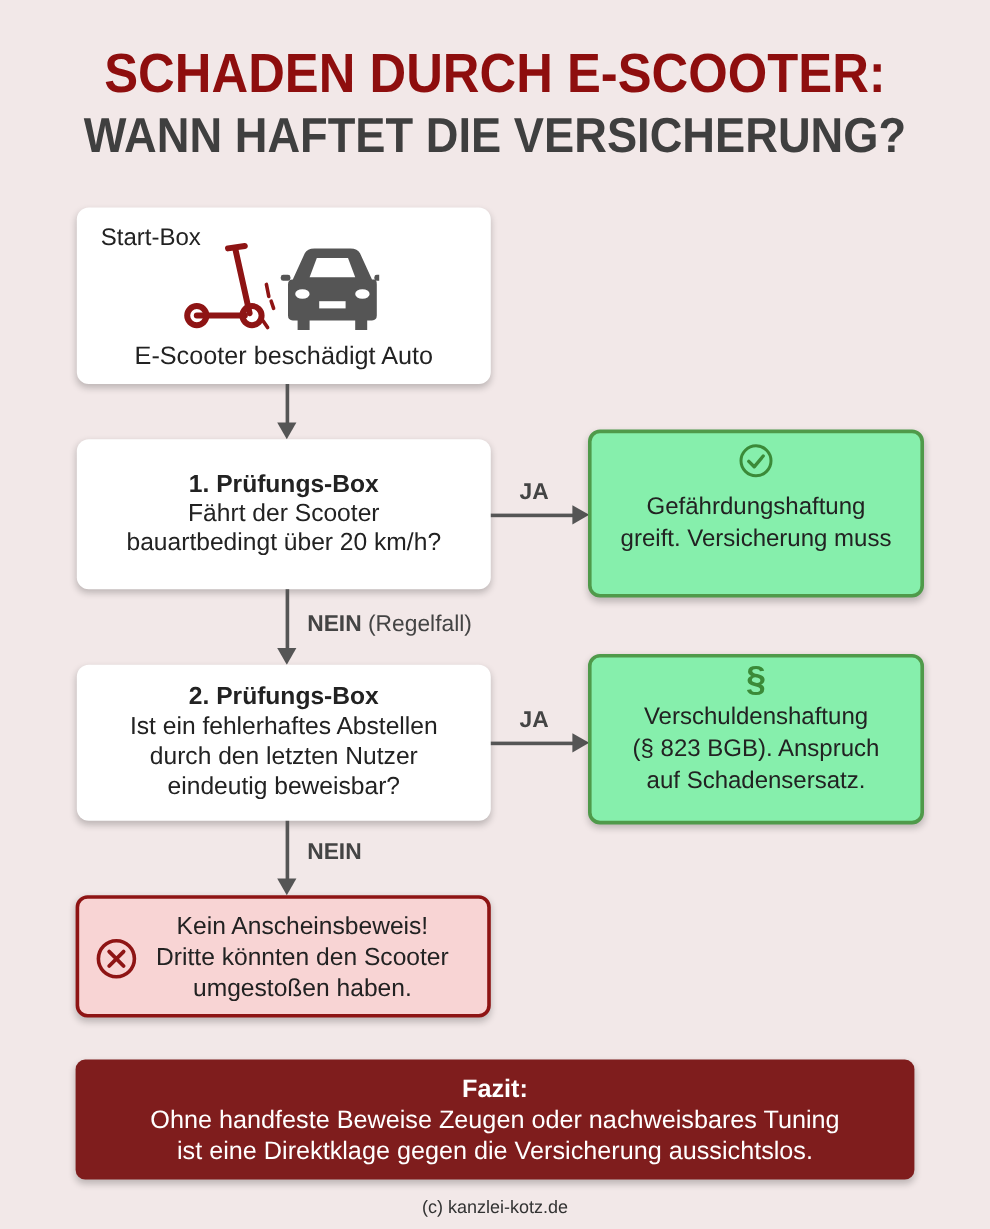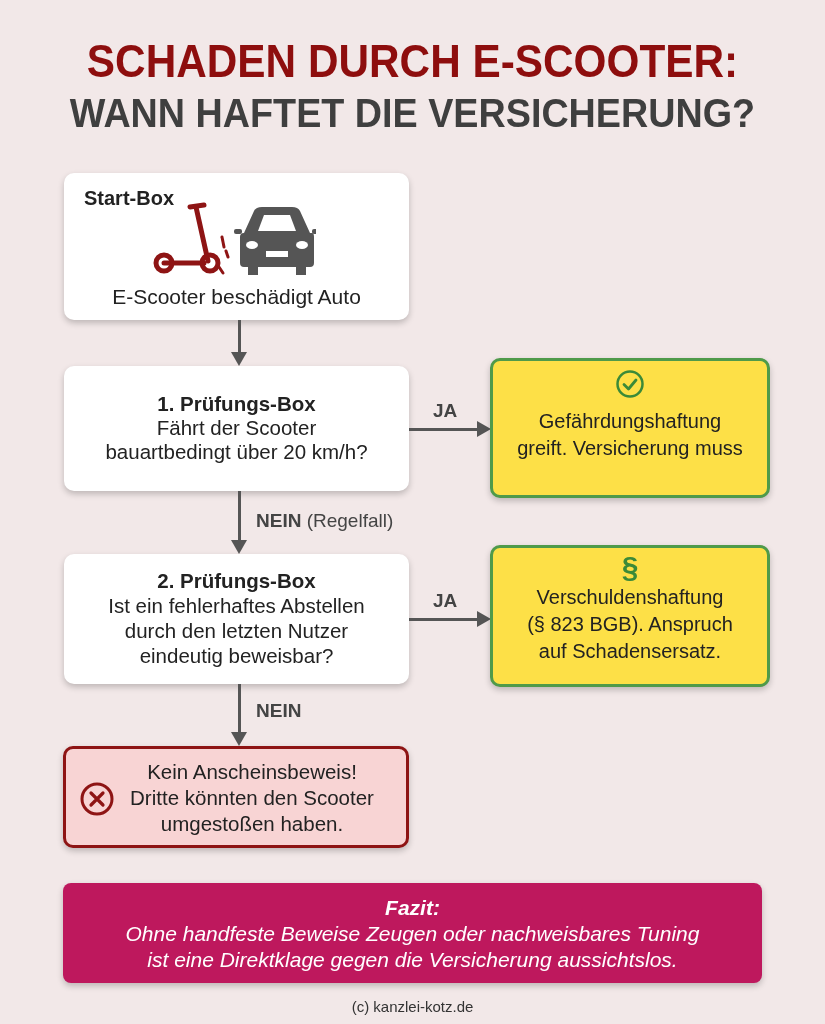--- a/index.html
+++ b/index.html
@@ -16,26 +16,26 @@
     font-weight: bold; letter-spacing: 0px;
   }
   .title-1 { top: 34px; font-size: 46px; color: #8e0e0e; transform: scaleX(0.92); }
   .title-2 { top: 90px; font-size: 41px; color: #3f3f3f; transform: scaleX(0.92); }
 
   .box {
     position: absolute; border-radius: 10px; text-align: center;
     box-shadow: 0 3px 6px rgba(0,0,0,0.22);
   }
   .white { background: #ffffff; }
-  .green { background: #fde047; border: 3px solid #4f9a4a; }
+  .green { background: #86efac; border: 3px solid #4f9a4a; }
   .red { background: #f8d4d4; border: 3px solid #8e1414; }
-  .dark { background: #be185d; color: #fff; font-style: italic; }
+  .dark { background: #7f1d1d; color: #fff; }
 
   .start { left: 64px; top: 173px; width: 345px; height: 147px; }
-  .start .lbl { position: absolute; left: 20px; top: 14px; font-weight: bold; font-size: 20px; }
+  .start .lbl { position: absolute; left: 20px; top: 14px; font-weight: normal; font-size: 20px; }
   .start .text { position: absolute; left: 0; width: 100%; top: 112px; font-size: 21px; }
   .start .icons { position: absolute; left: 82px; top: 20px; width: 170px; height: 85px; }
 
   .q1 { left: 64px; top: 366px; width: 345px; height: 125px; padding-top: 26px; font-size: 20.5px; line-height: 24px; }
   .q2 { left: 64px; top: 554px; width: 345px; height: 130px; padding-top: 14px; font-size: 20.5px; line-height: 25px; }
   .q-title { font-weight: bold; display: block; }
 
   .g1 { left: 490px; top: 358px; width: 280px; height: 140px; padding-top: 8px; font-size: 20px; line-height: 27px; }
   .g2 { left: 490px; top: 545px; width: 280px; height: 142px; padding-top: 2px; font-size: 20px; line-height: 27px; }
   .check-icon { display: inline-block; width: 30px; height: 30px; margin-bottom: 2px; }

